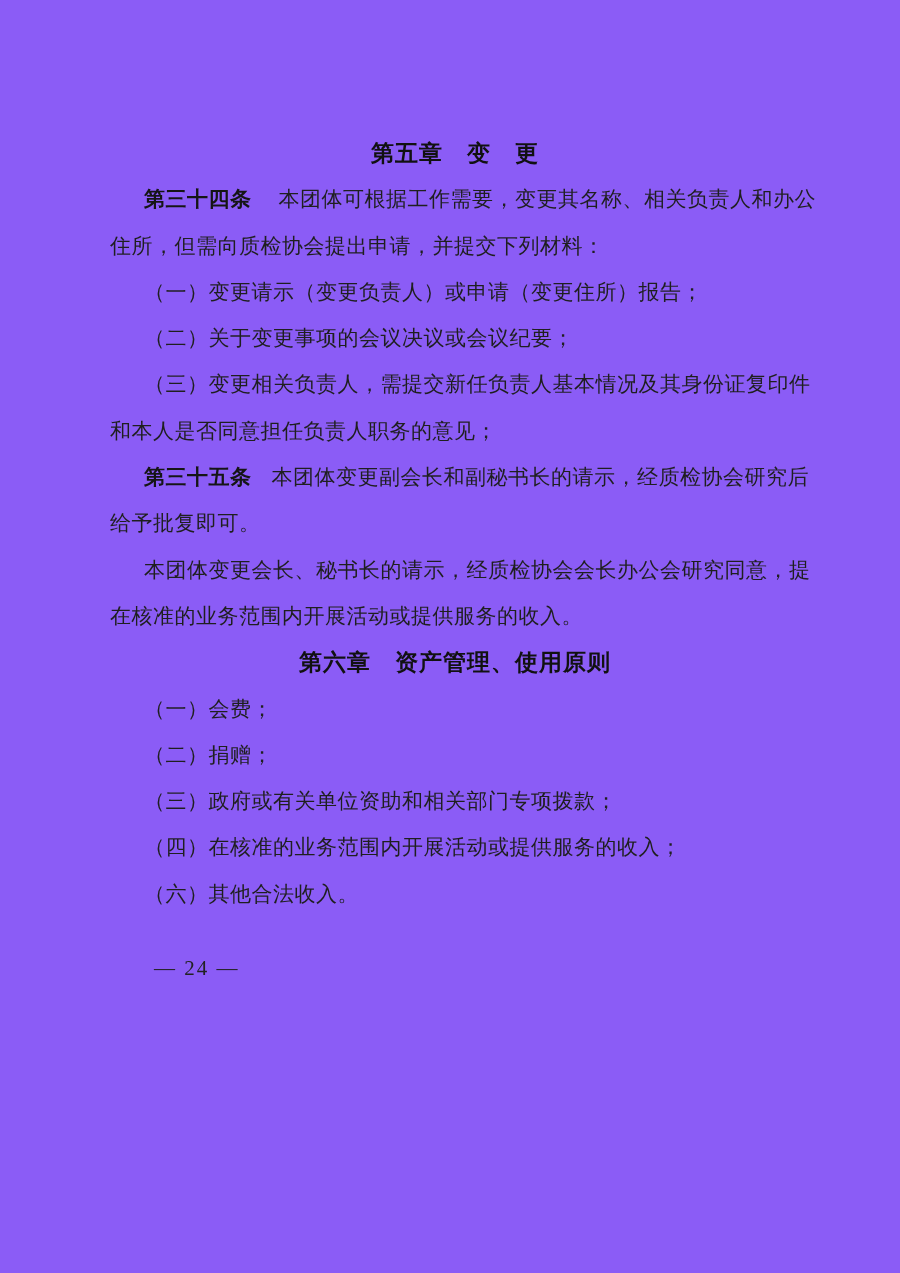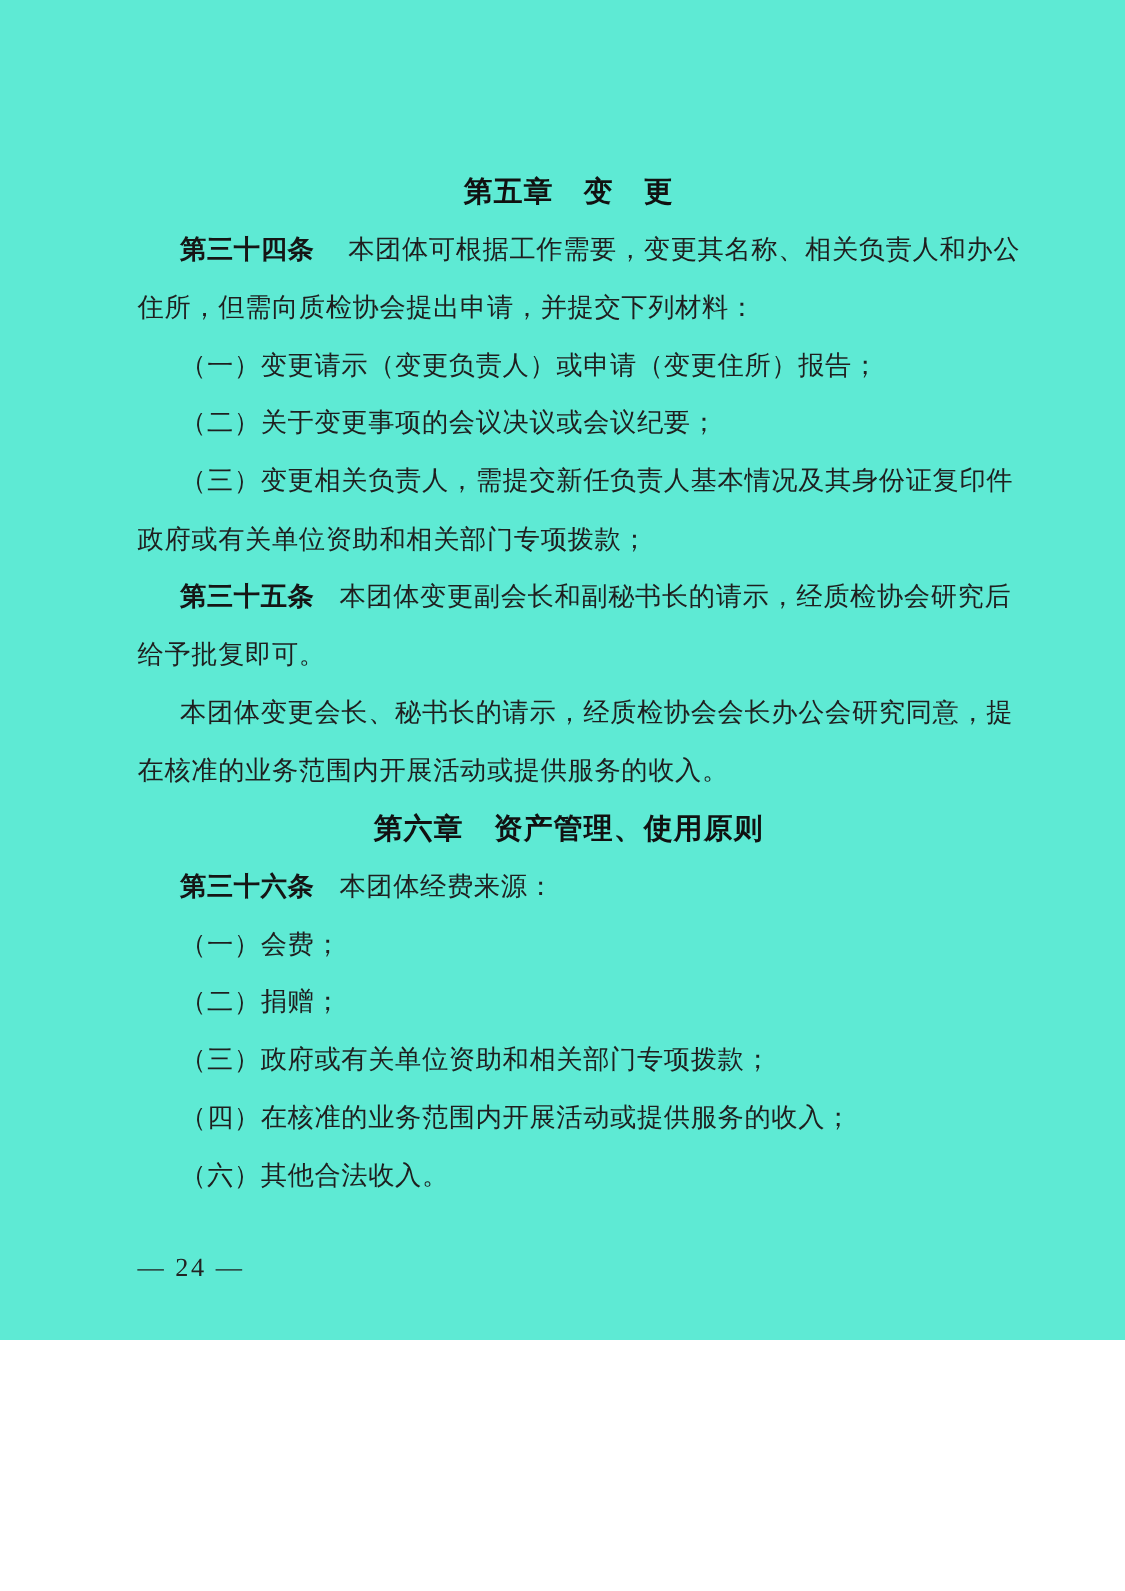--- a/index.html
+++ b/index.html
@@ -3,22 +3,22 @@
 <meta charset="utf-8">
 <style>
   html, body {
     margin: 0;
     padding: 0;
     background: #ffffff;
   }
   .page {
     position: relative;
     width: 900px;
-    height: 1072px;
-    background: #5eead4;
+    height: 1273px;
+    background: #8b5cf6;
     box-sizing: border-box;
     padding: 130px 100px 0 110px;
     overflow: hidden;
     font-family: "Liberation Serif", "DejaVu Serif", serif;
     color: #1f1f1f;
   }
   .line {
     height: 46.3px;
     line-height: 46.3px;
     font-size: 21px;
@@ -48,49 +48,49 @@
   .article-label.wide {
     margin-right: 20px;
   }
   .footer {
     margin-top: 28px;
     height: 46px;
     line-height: 46px;
     font-size: 21px;
     letter-spacing: 2px;
     color: #222;
+    margin-left: 44px;
   }
 </style>
 </head>
 <body>
 
 <div class="page">
 
   <h1 class="chapter-title">第五章　变　更</h1>
 
   <p class="line indent"><span class="article-label">第三十四条</span><span>本团体可根据工作需要，变更其名称、相关负责人和办公</span></p>
   <p class="line">住所，但需向质检协会提出申请，并提交下列材料：</p>
 
   <p class="line indent">（一）变更请示（变更负责人）或申请（变更住所）报告；</p>
 
   <p class="line indent">（二）关于变更事项的会议决议或会议纪要；</p>
 
   <p class="line indent">（三）变更相关负责人，需提交新任负责人基本情况及其身份证复印件</p>
-  <p class="line">政府或有关单位资助和相关部门专项拨款；</p>
+  <p class="line">和本人是否同意担任负责人职务的意见；</p>
 
 
   <p class="line indent"><span class="article-label wide">第三十五条</span><span>本团体变更副会长和副秘书长的请示，经质检协会研究后</span></p>
   <p class="line">给予批复即可。</p>
 
   <p class="line indent">本团体变更会长、秘书长的请示，经质检协会会长办公会研究同意，提</p>
   <p class="line">在核准的业务范围内开展活动或提供服务的收入。</p>
 
   <h1 class="chapter-title">第六章　资产管理、使用原则</h1>
 
-  <p class="line indent"><span class="article-label wide">第三十六条</span><span>本团体经费来源：</span></p>
 
   <p class="line indent">（一）会费；</p>
   <p class="line indent">（二）捐赠；</p>
   <p class="line indent">（三）政府或有关单位资助和相关部门专项拨款；</p>
   <p class="line indent">（四）在核准的业务范围内开展活动或提供服务的收入；</p>
   <p class="line indent">（六）其他合法收入。</p>
 
   <div class="footer">— 24 —</div>
 
 </div>

